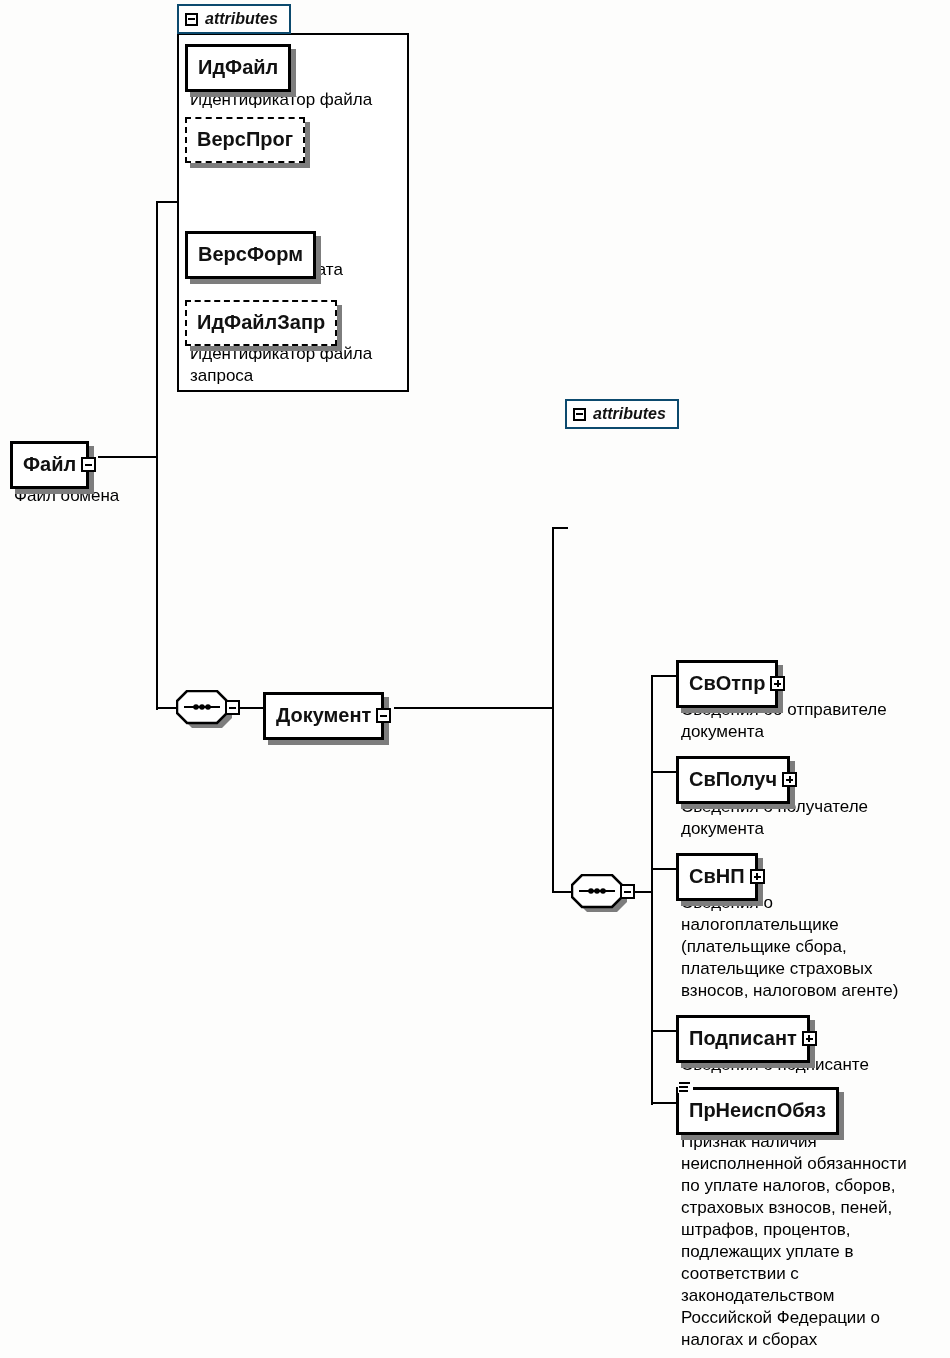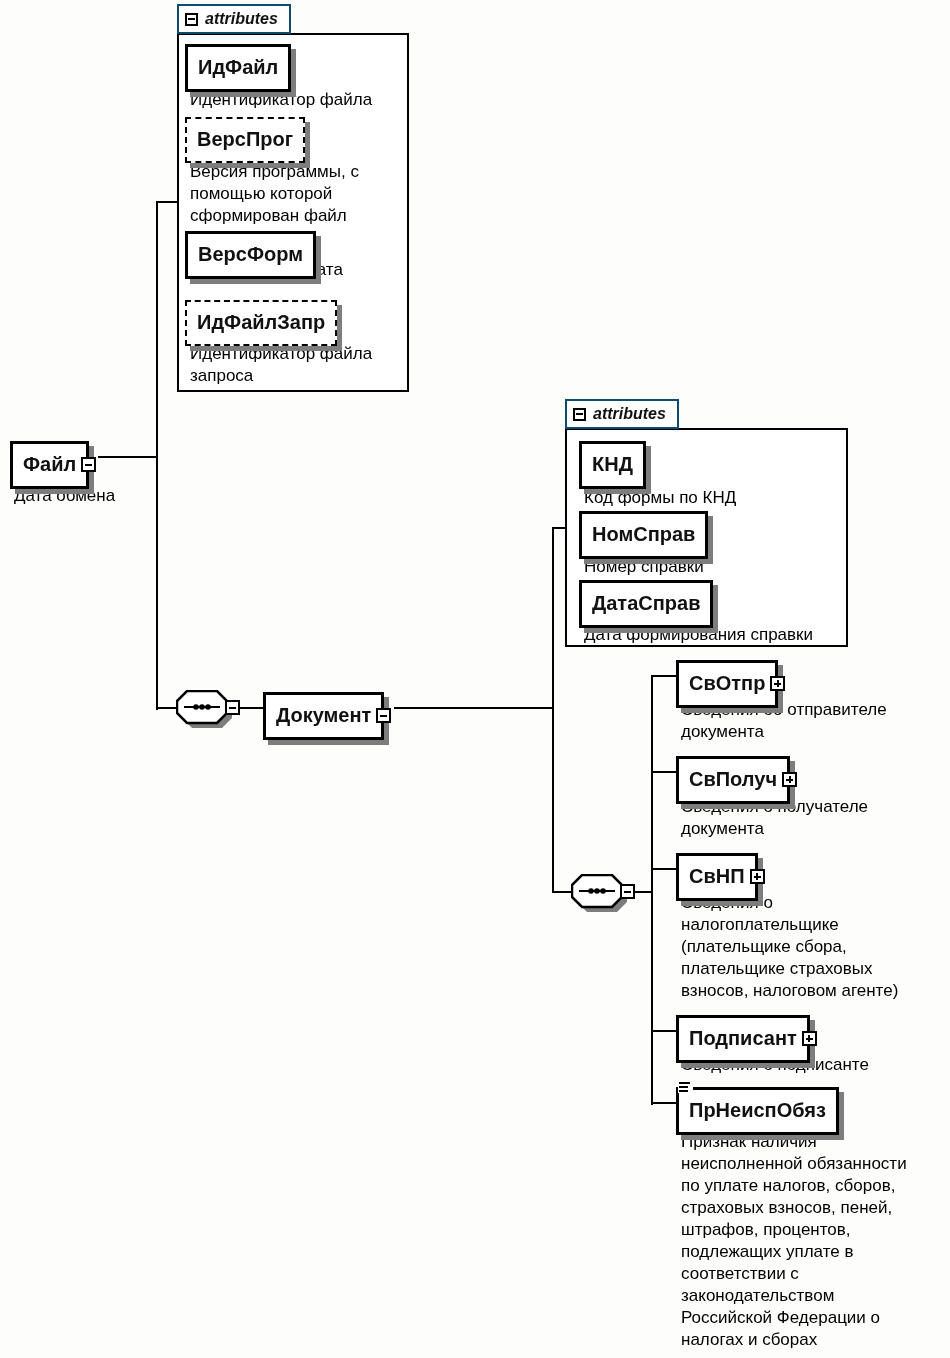--- a/index.html
+++ b/index.html
@@ -85,38 +85,35 @@
   <i class="hl" style="left:651px;top:675px;width:26px;"></i>
   <i class="hl" style="left:651px;top:771px;width:26px;"></i>
   <i class="hl" style="left:651px;top:868px;width:26px;"></i>
   <i class="hl" style="left:651px;top:1030px;width:26px;"></i>
   <i class="hl" style="left:651px;top:1102px;width:26px;"></i>
 
   <div class="elem" style="left:10px;top:441px;">
     <span class="elem-label">Файл</span>
     <span class="expander"></span>
   </div>
-  <div class="anno" style="left:14px;top:485px;">Дата обмена</div>
+  <div class="anno" style="left:14px;top:485px;">Файл обмена</div>
 
   <div class="attr-tab" style="left:177px;top:4px;">
     <span class="minus-sq"></span>
     <span>attributes</span>
   </div>
   <div class="attr-box" style="left:177px;top:33px;width:232px;height:359px;">
     <div class="elem" style="left:6px;top:9px;">
       <span class="elem-label">ИдФайл</span>
     </div>
     <div class="anno" style="left:11px;top:54px;">Идентификатор файла</div>
 
     <div class="elem dashed" style="left:6px;top:82px;">
       <span class="elem-label">ВерсПрог</span>
     </div>
-    <div class="anno" style="left:11px;top:126px;">Версия программы, с
-помощью которой
-сформирован файл</div>
 
     <div class="elem" style="left:6px;top:196px;">
       <span class="elem-label">ВерсФорм</span>
     </div>
     <div class="anno" style="left:11px;top:224px;margin-left:20px;">Версия формата</div>
 
     <div class="elem dashed" style="left:6px;top:265px;">
       <span class="elem-label">ИдФайлЗапр</span>
     </div>
     <div class="anno" style="left:11px;top:308px;">Идентификатор файла
@@ -134,36 +131,20 @@
   <span class="expander" style="position:absolute;left:225px;top:700px;right:auto;margin-top:0;"></span>
 
   <div class="elem" style="left:263px;top:692px;">
     <span class="elem-label">Документ</span>
     <span class="expander"></span>
   </div>
 
   <div class="attr-tab" style="left:565px;top:399px;">
     <span class="minus-sq"></span>
     <span>attributes</span>
-  </div>
-  <div class="attr-box" style="left:565px;top:428px;width:283px;height:219px;">
-    <div class="elem" style="left:12px;top:11px;">
-      <span class="elem-label">КНД</span>
-    </div>
-    <div class="anno" style="left:17px;top:57px;">Код формы по КНД</div>
-
-    <div class="elem" style="left:12px;top:81px;">
-      <span class="elem-label">НомСправ</span>
-    </div>
-    <div class="anno" style="left:17px;top:126px;">Номер справки</div>
-
-    <div class="elem" style="left:12px;top:150px;">
-      <span class="elem-label">ДатаСправ</span>
-    </div>
-    <div class="anno" style="left:17px;top:194px;">Дата формирования справки</div>
   </div>
 
   <svg class="oct" style="left:571px;top:874px;" width="60" height="42" viewBox="0 0 60 42">
     <polygon points="16,6 46,6 56,16 56,28 46,38 16,38 6,28 6,16" fill="#7d7d7d"></polygon>
     <polygon points="11,1 41,1 51,11 51,23 41,33 11,33 1,23 1,11" fill="#ffffff" stroke="#000000" stroke-width="2.5"></polygon>
     <line x1="8" y1="17" x2="44" y2="17" stroke="#000000" stroke-width="2"></line>
     <circle cx="20" cy="17" r="2.8" fill="#000000"></circle>
     <circle cx="26" cy="17" r="2.8" fill="#000000"></circle>
     <circle cx="32" cy="17" r="2.8" fill="#000000"></circle>
   </svg>

